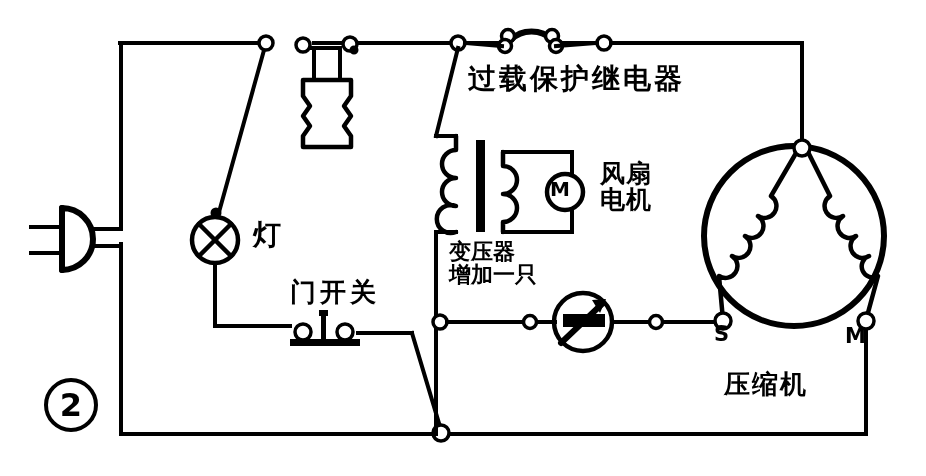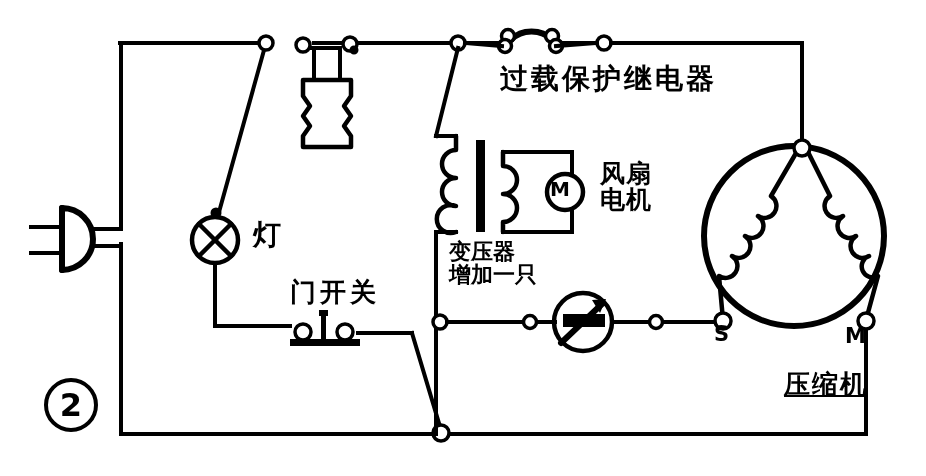--- a/index.html
+++ b/index.html
@@ -64,27 +64,27 @@
   .cjk-label {
     position: absolute;
     font-family: "DejaVu Sans", "Liberation Sans", sans-serif;
     font-weight: bold;
     color: #000000;
     white-space: nowrap;
     line-height: 1.05;
     letter-spacing: 1px;
   }
   .lbl-thermostat { left: 262px; top: 140px; font-size: 27px; }
-  .lbl-overload   { left: 468px; top: 64px;  font-size: 28px; letter-spacing: 3px; margin-left: 32px; }
+  .lbl-overload   { left: 468px; top: 64px;  font-size: 28px; letter-spacing: 3px; }
   .lbl-lamp       { left: 253px; top: 220px; font-size: 28px; }
   .lbl-door       { left: 290px; top: 279px; font-size: 26px; letter-spacing: 4px; }
   .lbl-fan        { left: 600px; top: 161px; font-size: 25px; }
   .lbl-xformer    { left: 449px; top: 240px; font-size: 22px; letter-spacing: 0px; }
   .lbl-ptc        { left: 523px; top: 371px; font-size: 26px; }
-  .lbl-compressor { left: 784px; top: 371px; font-size: 26px; letter-spacing: 2px; text-decoration: underline; }
+  .lbl-compressor { left: 724px; top: 371px; font-size: 26px; letter-spacing: 2px; }
   .lbl-s          { left: 714px; top: 323px; font-size: 21px; font-family: "DejaVu Sans", sans-serif; }
   .lbl-m          { left: 845px; top: 325px; font-size: 21px; font-family: "DejaVu Sans", sans-serif; }
   .lbl-motor-m {
     position: absolute;
     left: 550px; top: 177px;
     font-size: 20px;
     font-weight: bold;
     color: #000;
     font-family: "DejaVu Sans", sans-serif;
   }

